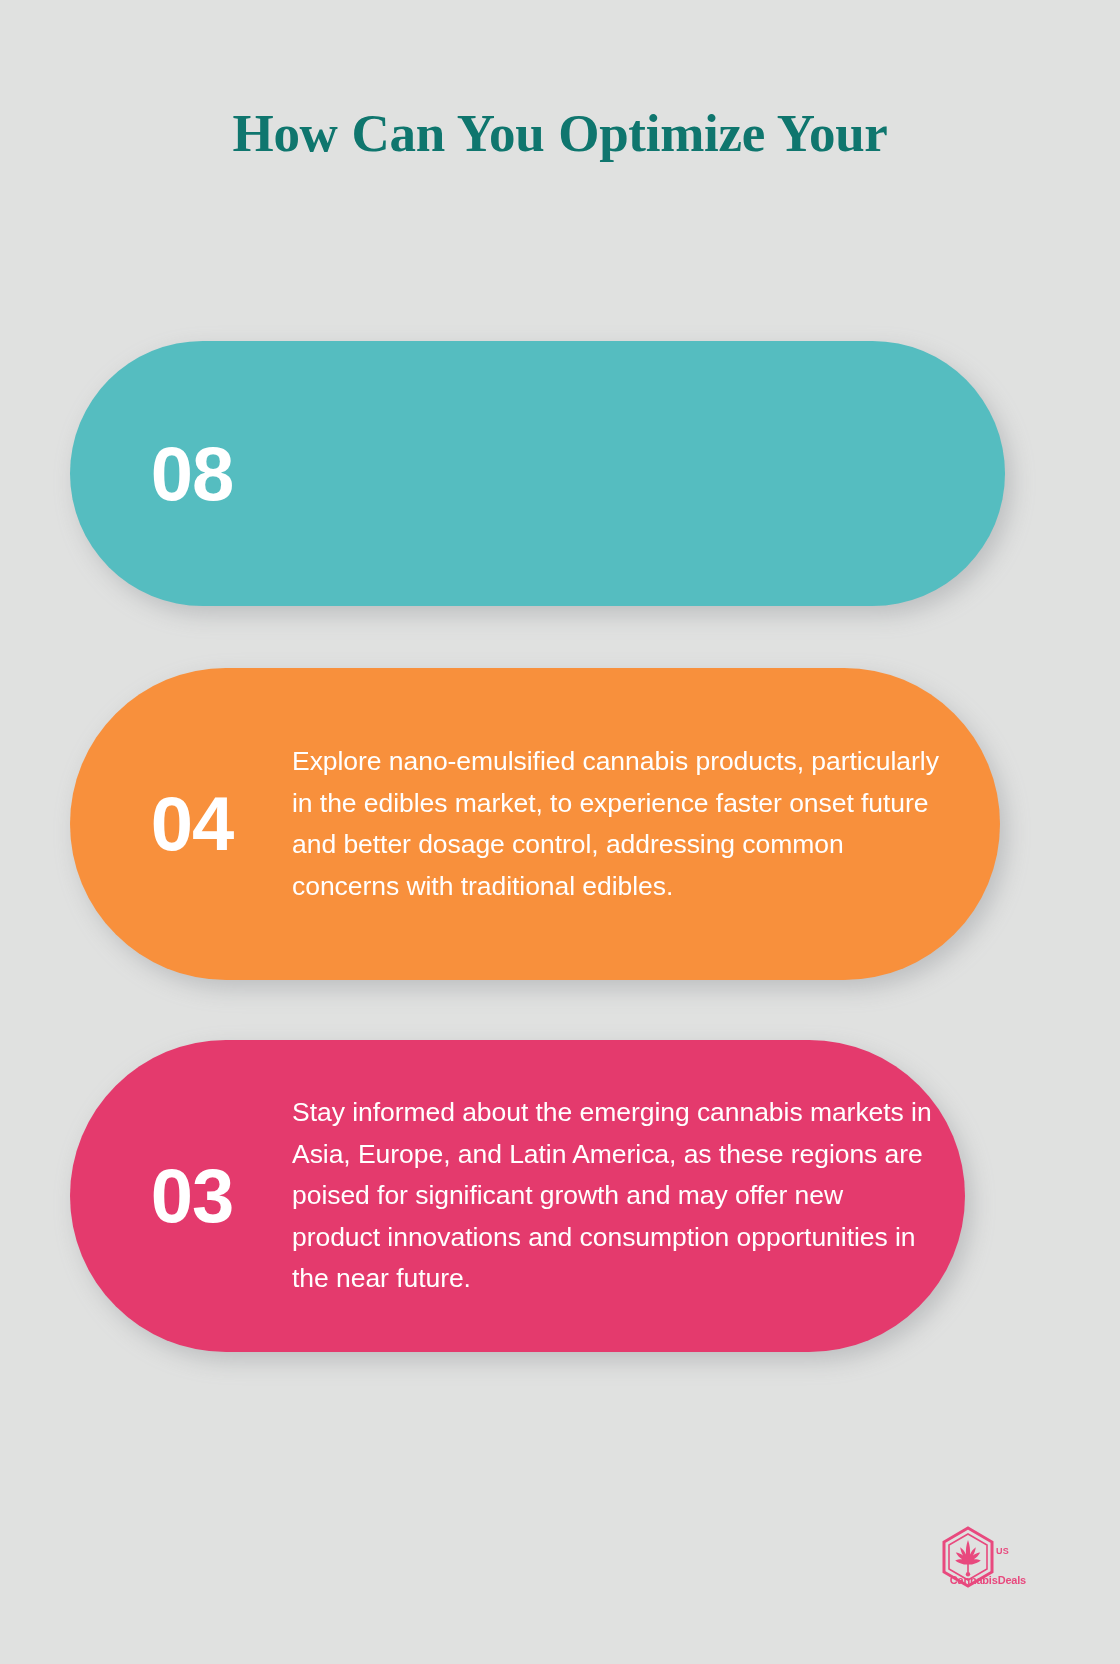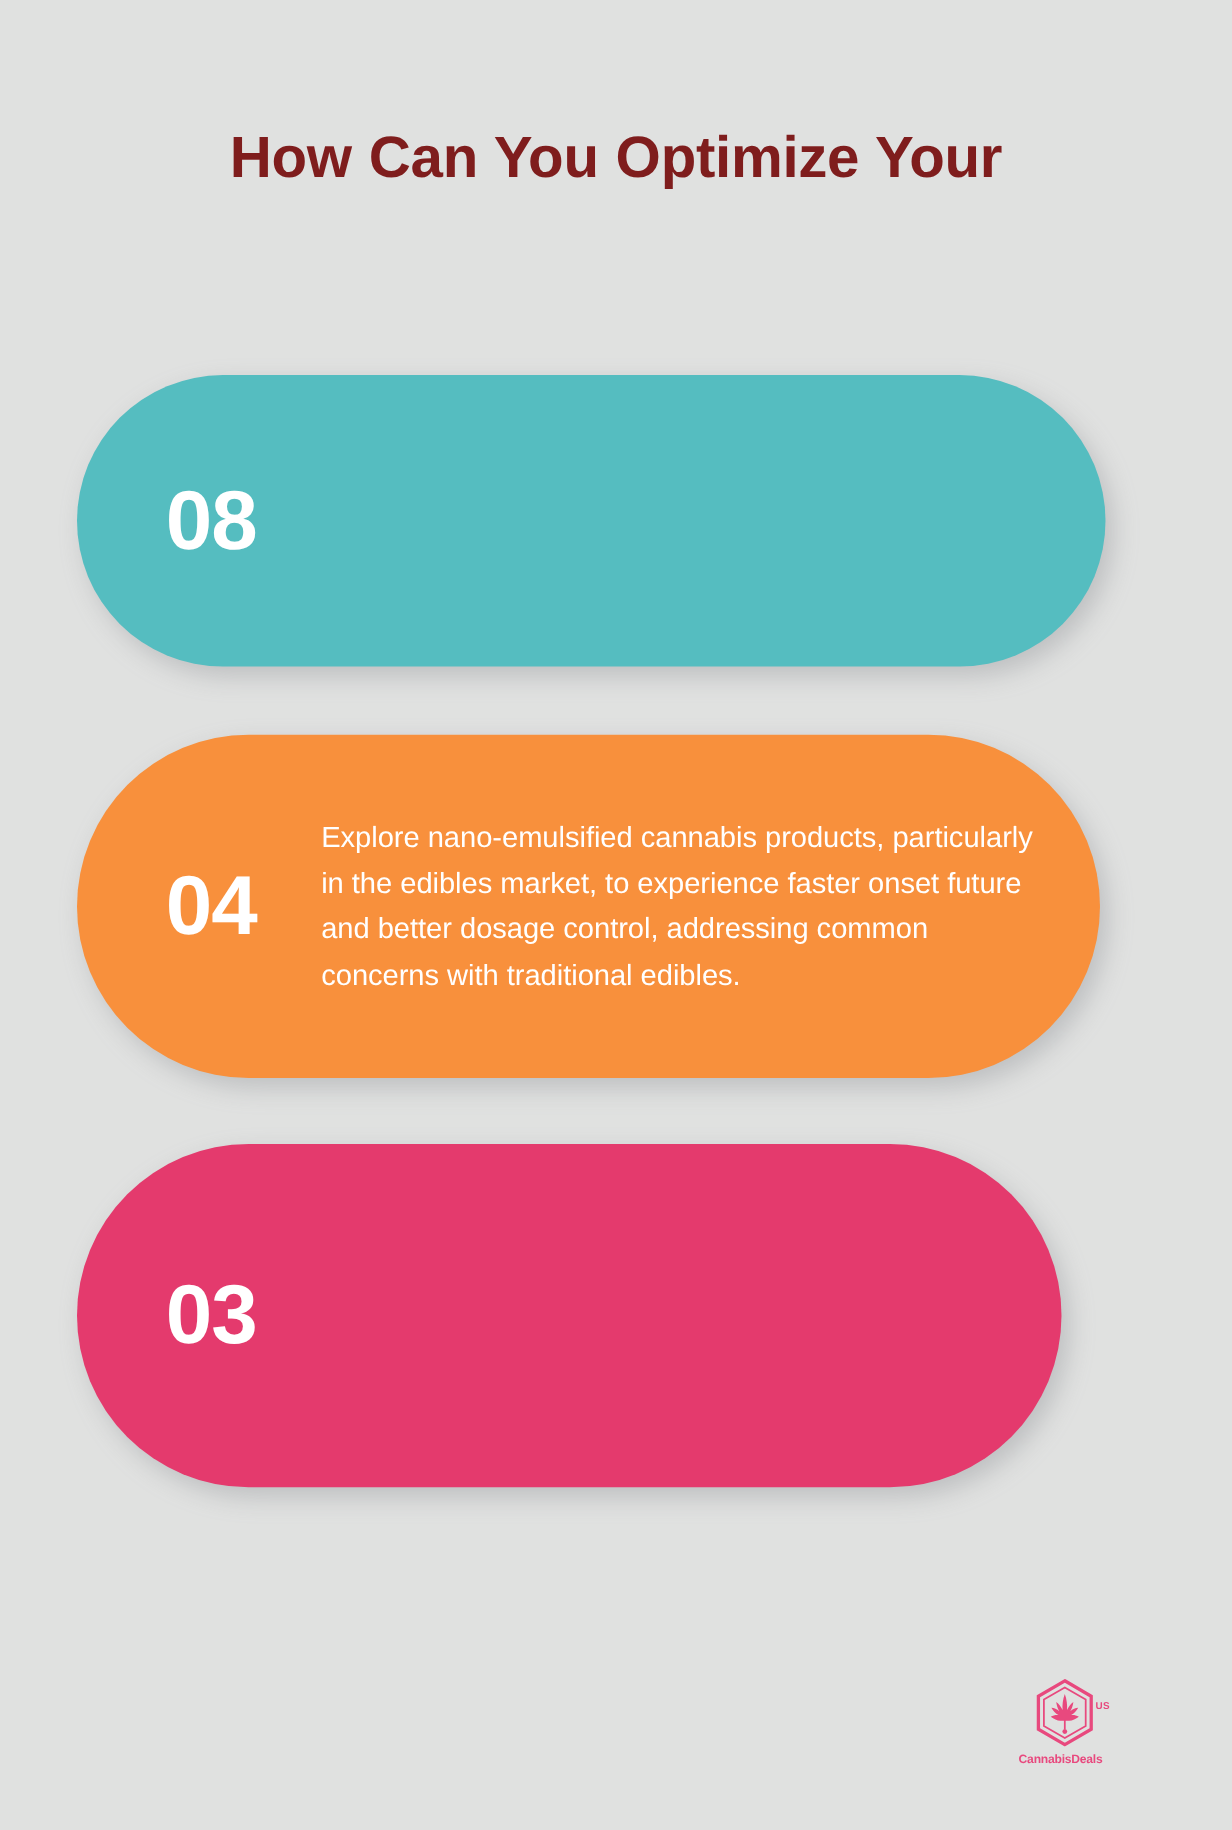--- a/index.html
+++ b/index.html
@@ -24,27 +24,27 @@
 
   
   .title-wrap {
     position: absolute;
     left: 95px;
     top: 96px;
     width: 930px;
     text-align: center;
   }
   .title {
-    margin: 10px;
-    font-family: Liberation Sans, sans-serif;
+    margin: 0;
+    font-family: Liberation Serif, serif;
     font-weight: bold;
     font-size: 53px;
     line-height: 1.42;
     letter-spacing: -0.3px;
-    color: #7f1d1d;
+    color: #0f766e;
     word-spacing: 1px;
   }
 
   
   .cards {
     position: absolute;
     left: 0;
     top: 0;
     width: 1120px;
     height: 1664px;
@@ -130,23 +130,23 @@
     top: 20px;
     font-family: "Liberation Sans", sans-serif;
     font-size: 9px;
     font-weight: bold;
     color: #e8497e;
     letter-spacing: 0.3px;
   }
   .logo-word {
     position: absolute;
     left: 0;
-    top: 68px;
+    top: 48px;
     width: 100px;
-    text-align: left;
+    text-align: right;
     font-family: "Liberation Sans", sans-serif;
     font-size: 11px;
     font-weight: bold;
     color: #e8497e;
     letter-spacing: -0.2px;
     white-space: nowrap;
   }
 </style>
 </head>
 <body>
@@ -163,20 +163,21 @@
       <div class="card-number">08</div>
     </div>
 
     <div class="card card-2">
       <div class="card-number">04</div>
       <div class="card-text">Explore nano-emulsified cannabis products, particularly in the edibles market, to experience faster onset future and better dosage control, addressing common concerns with traditional edibles.</div>
     </div>
 
     <div class="card card-3">
       <div class="card-number">03</div>
+      <div class="card-text">Stay informed about the emerging cannabis markets in Asia, Europe, and Latin America, as these regions are poised for significant growth and may offer new product innovations and consumption opportunities in the near future.</div>
     </div>
 
   </div>
 
   <div class="logo">
     <div class="logo-mark">
       <svg viewBox="0 0 56 62" width="56" height="62" aria-hidden="true">
         <polygon points="28,2 52,16 52,46 28,60 4,46 4,16" fill="none" stroke="#e8497e" stroke-width="3"></polygon>
         <polygon points="28,8 47,19 47,43 28,54 9,43 9,19" fill="none" stroke="#e8497e" stroke-width="1.6"></polygon>
         <g fill="#e8497e">

